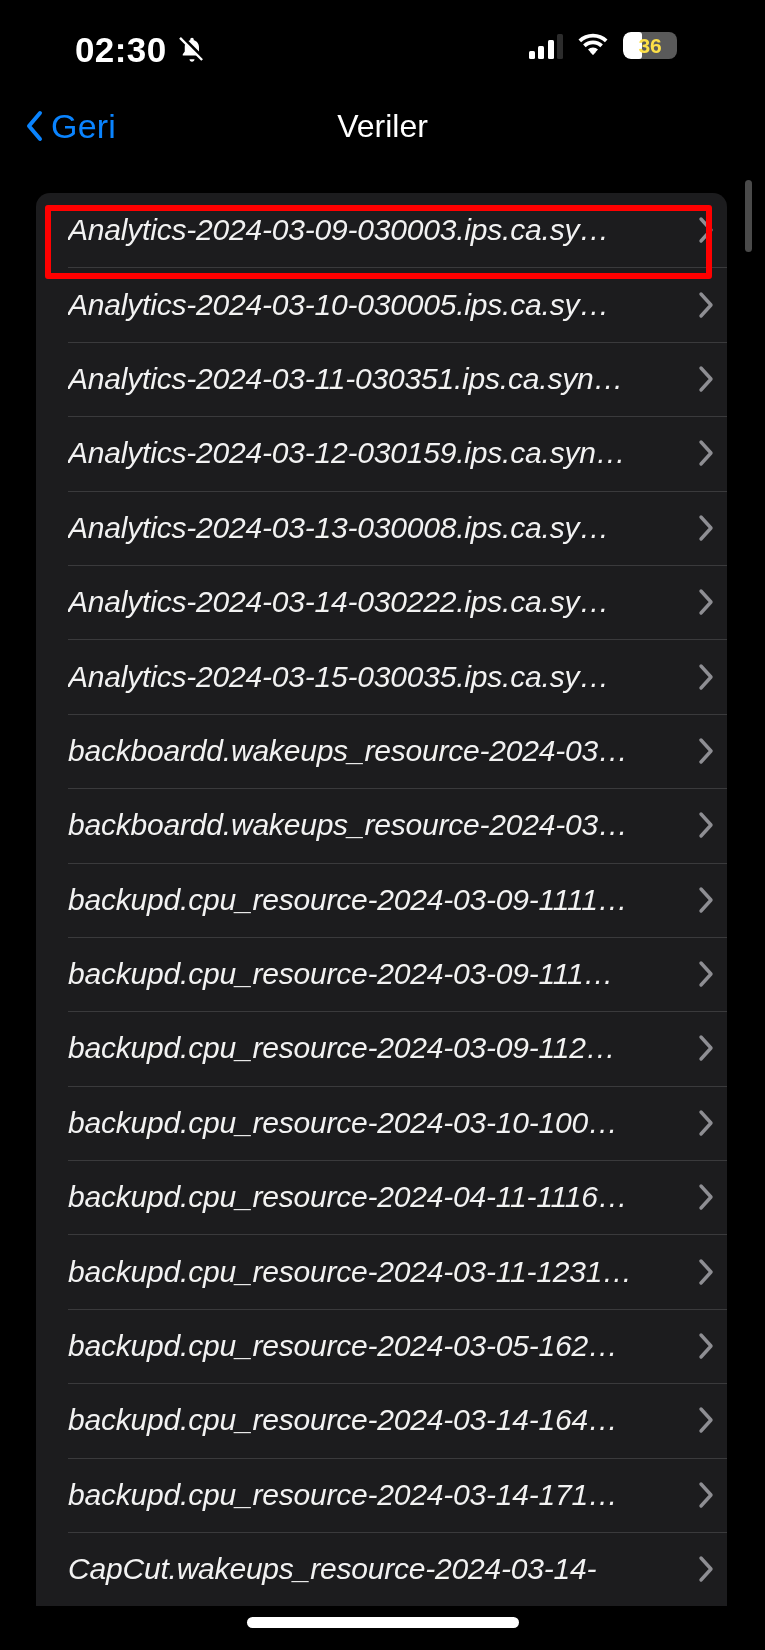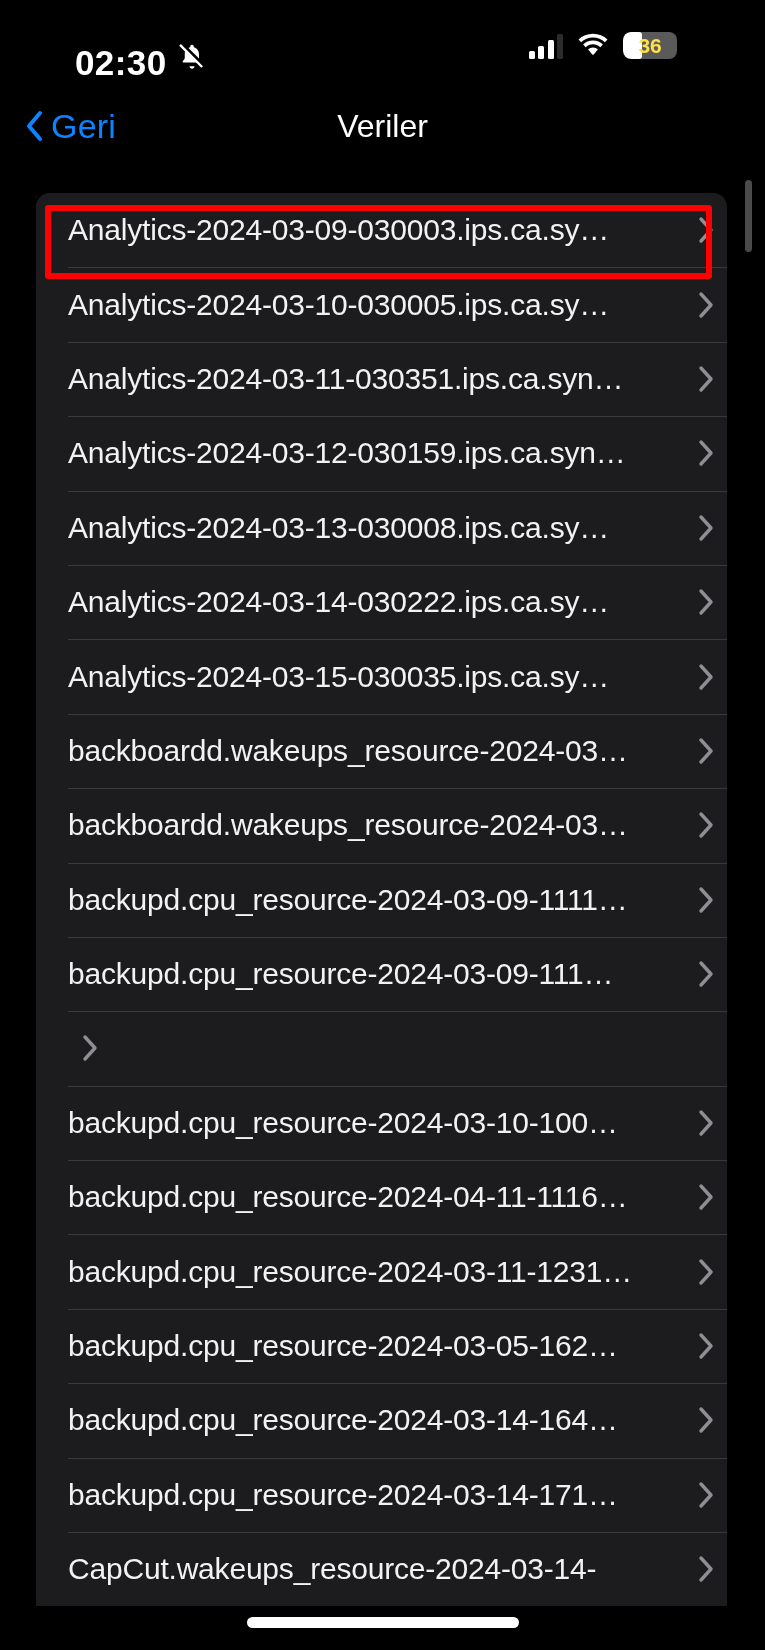--- a/index.html
+++ b/index.html
@@ -18,21 +18,21 @@
   
   .status-bar {
     position:absolute; top:0; left:0; right:0; height:95px;
   }
   .status-left {
     position:absolute; left:75px; top:28px;
     display:flex; align-items:center; gap:10px;
   }
   .status-time {
     color:#fff; font-size:35px; font-weight:bold;
-    letter-spacing:0.4px; line-height:44px;margin-top:13px;
+    letter-spacing:0.4px; line-height:44px;
   }
   .mute-icon { width:30px; height:32px; position:relative; display:block; }
 
   .status-right {
     position:absolute; right:88px; top:32px;
     display:flex; align-items:center; gap:13px;
   }
   .signal-bars { display:flex; align-items:flex-end; gap:3.5px; height:26px; }
   .signal-bars i { width:6px; background:#fff; border-radius:1.5px; display:block; }
   .signal-bars i:nth-child(1){ height:8px; }
@@ -82,20 +82,21 @@
     background:#1c1c1e;
     border-radius:14px 14px 0 0;
     overflow:hidden;
   }
   .row {
     position:relative;
     height:74.4px;
     display:flex; align-items:center;
     padding-left:32px; padding-right:4px;
     cursor:pointer;
+    font-style:italic;
   }
   .row + .row::before {
     content:"";
     position:absolute; left:32px; right:0; top:0;
     height:1px; background:#3a3a3c;
   }
   .row-label {
     flex:1;
     color:#f2f2f2;
     font-size:30px;
@@ -250,20 +251,21 @@
             <polyline points="3,4 13,15 3,26" fill="none" stroke="#8e8e93" stroke-width="3.4" stroke-linecap="round" stroke-linejoin="round"></polyline>
           </svg></span>
       </div>
       <div class="row">
         <span class="row-label">backupd.cpu_resource-2024-03-09-111…</span>
         <span class="chev-right"><svg viewBox="0 0 17 30" width="17" height="30">
             <polyline points="3,4 13,15 3,26" fill="none" stroke="#8e8e93" stroke-width="3.4" stroke-linecap="round" stroke-linejoin="round"></polyline>
           </svg></span>
       </div>
       <div class="row">
+        <span class="row-label">backupd.cpu_resource-2024-03-09-112…</span>
         <span class="chev-right"><svg viewBox="0 0 17 30" width="17" height="30">
             <polyline points="3,4 13,15 3,26" fill="none" stroke="#8e8e93" stroke-width="3.4" stroke-linecap="round" stroke-linejoin="round"></polyline>
           </svg></span>
       </div>
       <div class="row">
         <span class="row-label">backupd.cpu_resource-2024-03-10-100…</span>
         <span class="chev-right"><svg viewBox="0 0 17 30" width="17" height="30">
             <polyline points="3,4 13,15 3,26" fill="none" stroke="#8e8e93" stroke-width="3.4" stroke-linecap="round" stroke-linejoin="round"></polyline>
           </svg></span>
       </div>

